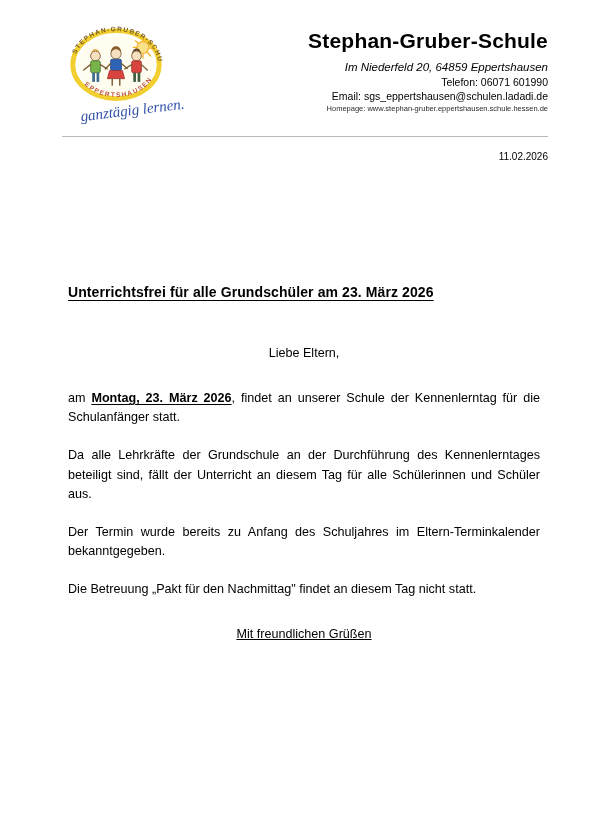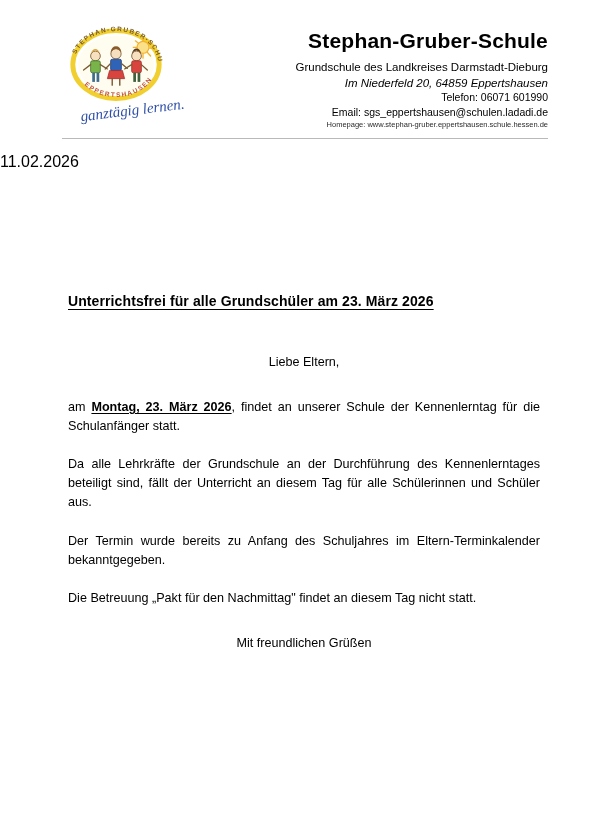--- a/index.html
+++ b/index.html
@@ -92,21 +92,22 @@
 
   
   .divider {
     height: 1px;
     background: #b9b9b9;
     margin: 8px 52px 0 62px;
   }
 
   
   .date-line {
-    font-size: 16px;
+    text-align: right;
+    font-size: 10px;
     padding: 14px 52px 0 0;
   }
 
   
   .letter-body {
     padding: 0 60px 0 68px;
     margin-top: 122px;
     box-sizing: border-box;
   }
 
@@ -130,21 +131,21 @@
   .bu { font-weight: bold; text-decoration: underline; text-underline-offset: 2px; }
 
   a.maillink {
     color: #2a23c8;
     text-decoration: underline;
     text-underline-offset: 2px;
     word-break: break-word;
   }
 
   .salutation { margin-bottom: 26px; }
-  .closing { margin-top: 26px; margin-bottom: 4px; }
+  .closing { margin-top: 26px; margin-bottom: 4px; text-decoration: underline; }
 
   .signature {
     margin-top: 34px;
     font-size: 12.6px;
     line-height: 1.45;
   }
   .signature div { white-space: nowrap; }
 </style>
 </head>
 <body>
@@ -214,21 +215,20 @@
         </text>
       </svg>
 
       <svg class="logo-tagline" viewBox="0 0 150 32" aria-hidden="true">
         <text x="4" y="24" font-family="Liberation Serif, serif" font-size="19" font-style="italic" fill="#2f4fa8" transform="rotate(-7 4 24)">ganztägig lernen.</text>
       </svg>
     </div>
 
     <div class="school-block">
       <div class="school-name">Stephan-Gruber-Schule</div>
-      <div class="school-sub">Grundschule des Landkreises Darmstadt-Dieburg</div>
       <div class="school-address">Im Niederfeld 20, 64859 Eppertshausen</div>
       <div class="school-phone">Telefon: 06071 601990</div>
       <div class="school-email">Email: sgs_eppertshausen@schulen.ladadi.de</div>
       <div class="school-homepage">Homepage: www.stephan-gruber.eppertshausen.schule.hessen.de</div>
     </div>
   </header>
 
   <div class="divider"></div>
 
   <div class="date-line">11.02.2026</div>

